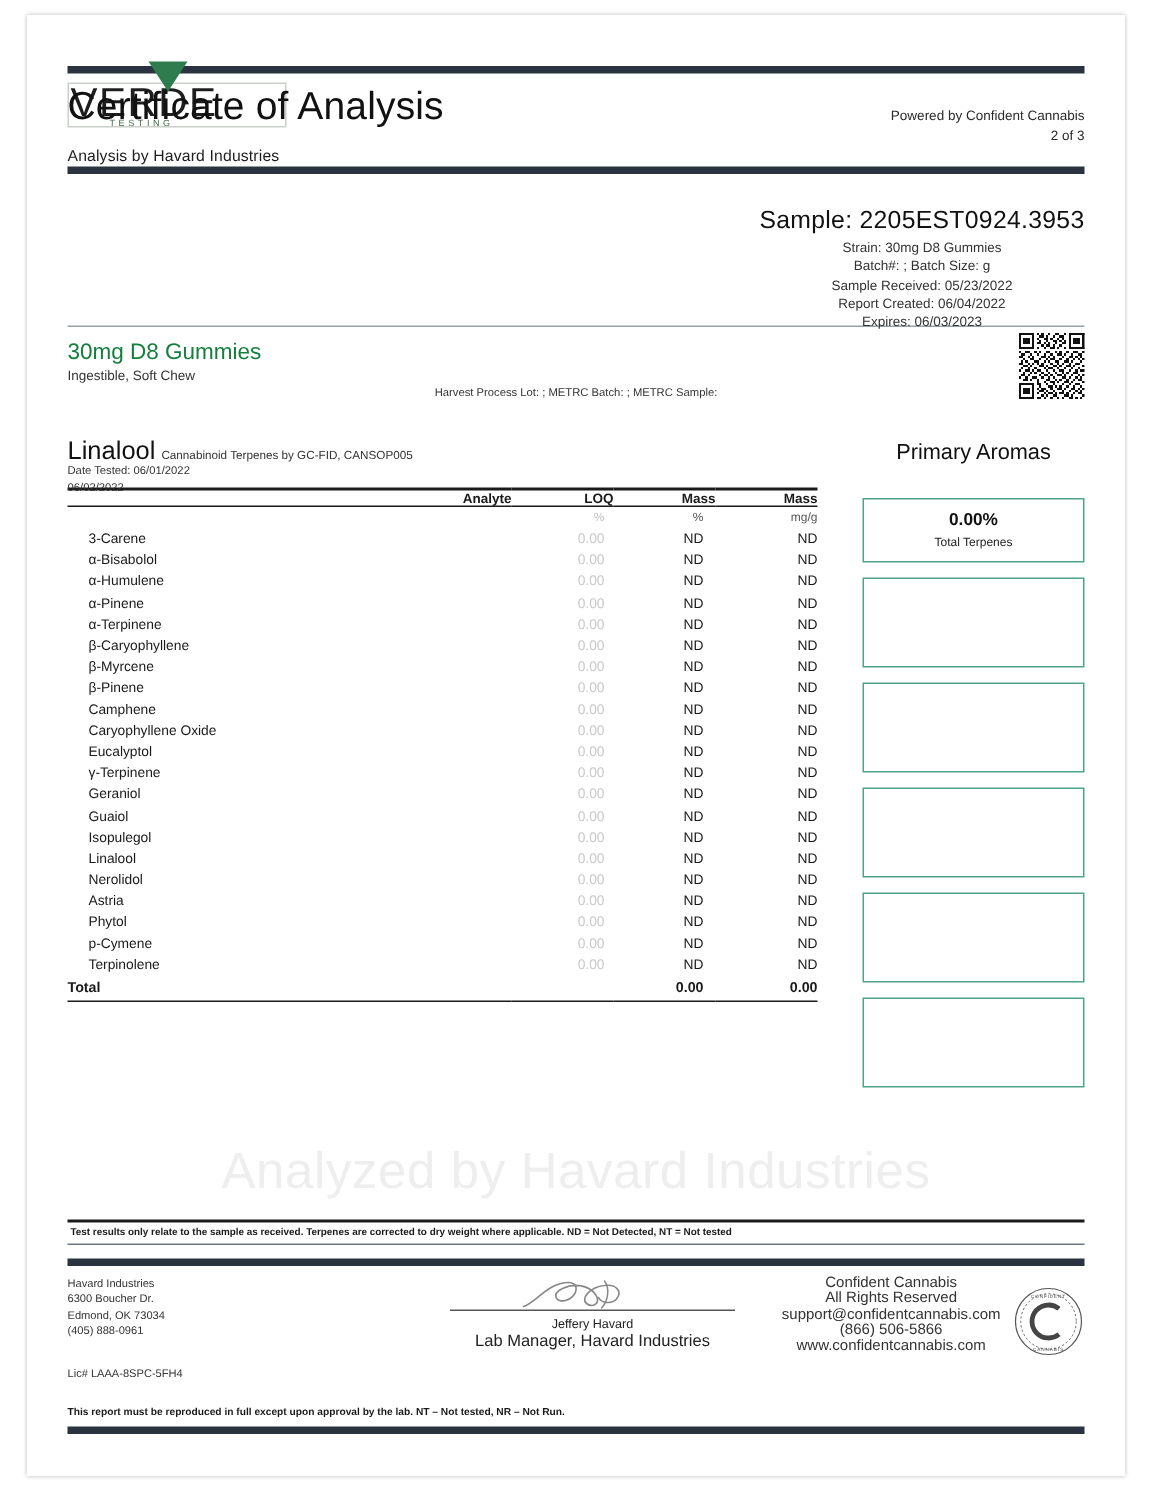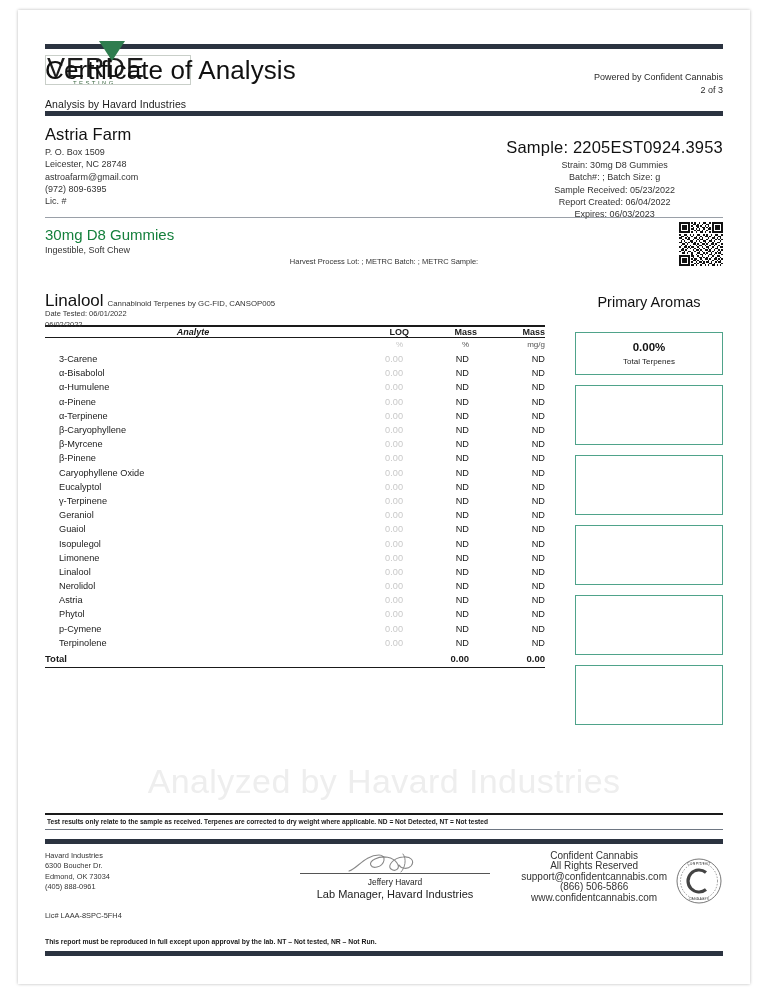--- a/index.html
+++ b/index.html
@@ -267,27 +267,26 @@
   }
   table.analytes th, table.analytes td {
     padding: 0;
     font-size: 9px;
     color: #1a1a1a;
   }
   .hdr-line-top {
     border-top: 2px solid #1a1a1a;
   }
   th.col-analyte {
-    text-align: center;
+    text-align: right;
     font-size: 9.5px;
     font-weight: bold;
     padding: 3px 0 3px 0;
     border-bottom: 1.4px solid #1a1a1a;
     width: 296px;
-    font-style: italic;
   }
   th.col-loq {
     text-align: right;
     font-size: 9.5px;
     font-weight: bold;
     color: #b9b9b9;
     padding: 3px 6px 3px 0;
     border-bottom: 1.4px solid #1a1a1a;
     width: 68px;
   }
@@ -476,30 +475,20 @@
         <div class="coa-title">Certificate of Analysis</div>
         <div class="powered">
           <div>Powered by Confident Cannabis</div>
           <div>2 of 3</div>
         </div>
       </div>
 
       <div class="rule-dark"></div>
 
       <div class="client-row">
-        <div>
-          <div class="client-name">Astria Farm</div>
-          <div class="client-lines">
-            <div>P. O. Box 1509</div>
-            <div>Leicester, NC 28748</div>
-            <div>astroafarm@gmail.com</div>
-            <div>(972) 809-6395</div>
-            <div>Lic. #</div>
-          </div>
-        </div>
         <div class="sample-block">
           <div class="sample-id">Sample: 2205EST0924.3953</div>
           <div class="sample-lines">
             <div>Strain: 30mg D8 Gummies</div>
             <div>Batch#: ; Batch Size:  g</div>
             <div>Sample Received: 05/23/2022</div>
             <div>Report Created: 06/04/2022</div>
             <div>Expires: 06/03/2023</div>
           </div>
         </div>
@@ -820,20 +809,26 @@
                   <td class="c-mass">ND</td>
                   <td class="c-mass2">ND</td>
                 </tr>
                 <tr class="arow">
                   <td class="c-name">β-Pinene</td>
                   <td class="c-loq">0.00</td>
                   <td class="c-mass">ND</td>
                   <td class="c-mass2">ND</td>
                 </tr>
                 <tr class="arow">
+                  <td class="c-name">Camphene</td>
+                  <td class="c-loq">0.00</td>
+                  <td class="c-mass">ND</td>
+                  <td class="c-mass2">ND</td>
+                </tr>
+                <tr class="arow">
                   <td class="c-name">Caryophyllene Oxide</td>
                   <td class="c-loq">0.00</td>
                   <td class="c-mass">ND</td>
                   <td class="c-mass2">ND</td>
                 </tr>
                 <tr class="arow">
                   <td class="c-name">Eucalyptol</td>
                   <td class="c-loq">0.00</td>
                   <td class="c-mass">ND</td>
                   <td class="c-mass2">ND</td>
@@ -851,26 +846,20 @@
                   <td class="c-mass2">ND</td>
                 </tr>
                 <tr class="arow">
                   <td class="c-name">Guaiol</td>
                   <td class="c-loq">0.00</td>
                   <td class="c-mass">ND</td>
                   <td class="c-mass2">ND</td>
                 </tr>
                 <tr class="arow">
                   <td class="c-name">Isopulegol</td>
-                  <td class="c-loq">0.00</td>
-                  <td class="c-mass">ND</td>
-                  <td class="c-mass2">ND</td>
-                </tr>
-                <tr class="arow">
-                  <td class="c-name">Limonene</td>
                   <td class="c-loq">0.00</td>
                   <td class="c-mass">ND</td>
                   <td class="c-mass2">ND</td>
                 </tr>
                 <tr class="arow">
                   <td class="c-name">Linalool</td>
                   <td class="c-loq">0.00</td>
                   <td class="c-mass">ND</td>
                   <td class="c-mass2">ND</td>
                 </tr>

